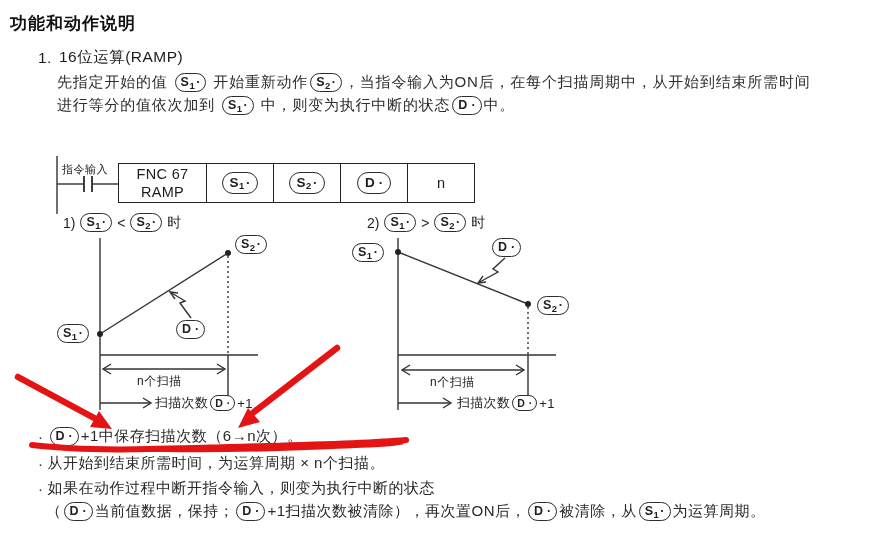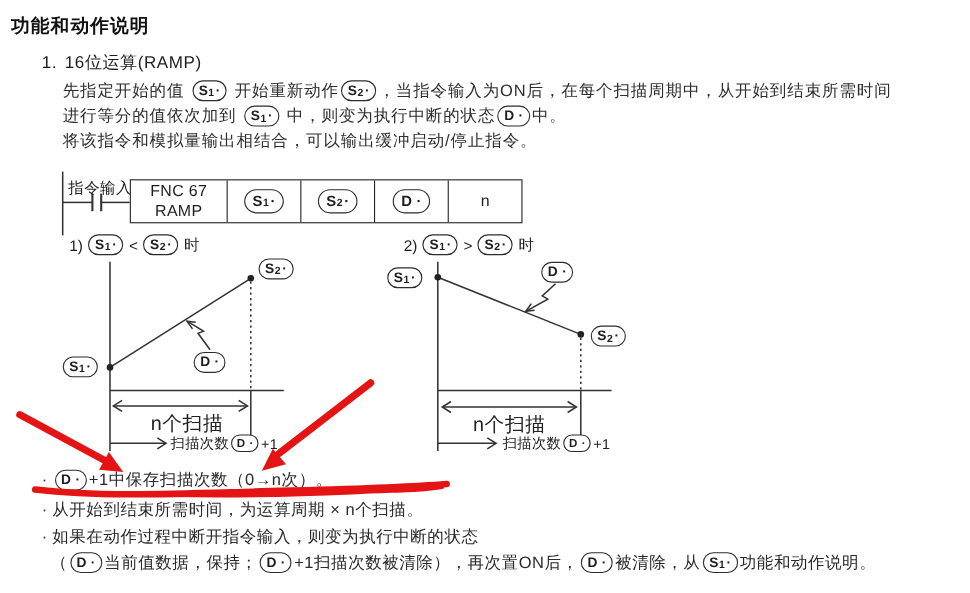--- a/index.html
+++ b/index.html
@@ -19,30 +19,30 @@
   .chip{display:inline-flex;align-items:center;justify-content:center;
         border:1.6px solid #2c2c2c;border-radius:11px;background:#fff;
         padding:0 5px;height:17px;font-size:12.5px;font-weight:600;color:#1e1e1e;
         letter-spacing:0;line-height:1;flex:0 0 auto;}
   .chip .chip-sub{font-size:9.5px;transform:translateY(2.5px);margin-left:0.5px;}
   .chip .chip-dot{margin-left:1.5px;font-weight:bold;}
   .chip[data-chip="d"] .chip-dot{margin-left:4px;}
   .chip.lg{height:20px;font-size:13.5px;padding:0 7px;border-radius:12px;}
   .chip.sm{height:14px;font-size:10.5px;padding:0 4px;border-width:1.4px;border-radius:9px;}
 
-  .ladder-label{font-size:14px;color:#222;letter-spacing:0.5px;}
+  .ladder-label{font-size:11px;color:#222;letter-spacing:0.5px;}
 
   .optable{position:absolute;left:118px;top:163px;display:flex;height:40px;
            border:1.7px solid #232323;box-sizing:border-box;background:#fff;}
   .optable .cell{border-left:1.7px solid #232323;width:67px;display:flex;flex-direction:column;
                  align-items:center;justify-content:center;font-size:14.5px;color:#1d1d1d;box-sizing:border-box;}
   .optable .cell.fnc{border-left:none;width:87px;line-height:18px;letter-spacing:0.3px;}
 
   .graph-heading{font-size:14px;color:#1f1f1f;gap:5px;}
-  .graph-label{font-size:18px;color:#222;letter-spacing:0.5px;}
+  .graph-label{font-size:12px;color:#222;letter-spacing:0.5px;}
   .scan-label{font-size:13px;color:#222;gap:2px;letter-spacing:0.3px;}
 
   .note-line{font-size:15px;color:#2a2a2a;letter-spacing:0.5px;}
   .note-line .bullet{margin-right:4px;}
   .note-line .chip{margin:0 2px;}
 
   svg.layer{position:absolute;left:0;top:0;pointer-events:none;}
   .z1{z-index:1;} .z2{z-index:2;position:absolute;} .z10{z-index:10;}
   .abs{z-index:2;}
 </style>
@@ -109,23 +109,20 @@
     <span class="chip" data-chip="s2"><span class="chip-base">S</span><span class="chip-sub">2</span><span class="chip-dot">·</span></span>
     <span class="t">，当指令输入为ON后，在每个扫描周期中，从开始到结束所需时间</span>
   </div>
   <div class="abs row intro-line" style="left:57px;top:96px;">
     <span class="t">进行等分的值依次加到 </span>
     <span class="chip" data-chip="s1"><span class="chip-base">S</span><span class="chip-sub">1</span><span class="chip-dot">·</span></span>
     <span class="t"> 中，则变为执行中断的状态</span>
     <span class="chip" data-chip="d"><span class="chip-base">D</span><span class="chip-dot">·</span></span>
     <span class="t">中。</span>
   </div>
-  <div class="abs row intro-line" style="left:57px;top:119px;">
-    <span class="t">将该指令和模拟量输出相结合，可以输出缓冲启动/停止指令。</span>
-  </div>
 
   <div class="abs ladder-label" style="left:62px;top:162px;">指令输入</div>
 
   <div class="optable z2">
     <div class="cell fnc">
       <div>FNC 67</div>
       <div>RAMP</div>
     </div>
     <div class="cell">
         <span class="chip lg" data-chip="s1">
@@ -184,40 +181,40 @@
   </div>
   <div class="abs row scan-label" style="left:457px;top:394px;">
     <span class="t">扫描次数</span>
     <span class="chip sm" data-chip="d"><span class="chip-base">D</span><span class="chip-dot">·</span></span>
     <span class="t">+1</span>
   </div>
 
   <div class="abs row note-line" style="left:38px;top:427px;">
     <span class="bullet t">·</span>
     <span class="chip" data-chip="d"><span class="chip-base">D</span><span class="chip-dot">·</span></span>
-    <span class="t">+1中保存扫描次数（0→n次）。</span>
+    <span class="t">+1中保存扫描次数（6→n次）。</span>
   </div>
   <div class="abs row note-line" style="left:38px;top:454px;">
     <span class="bullet t">·</span>
     <span class="t">从开始到结束所需时间，为运算周期 × n个扫描。</span>
   </div>
   <div class="abs row note-line" style="left:38px;top:479px;">
     <span class="bullet t">·</span>
     <span class="t">如果在动作过程中断开指令输入，则变为执行中断的状态</span>
   </div>
   <div class="abs row note-line" style="left:46px;top:502px;">
     <span class="t">（</span>
     <span class="chip" data-chip="d"><span class="chip-base">D</span><span class="chip-dot">·</span></span>
     <span class="t">当前值数据，保持；</span>
     <span class="chip" data-chip="d"><span class="chip-base">D</span><span class="chip-dot">·</span></span>
     <span class="t">+1扫描次数被清除），再次置ON后，</span>
     <span class="chip" data-chip="d"><span class="chip-base">D</span><span class="chip-dot">·</span></span>
     <span class="t">被清除，从</span>
     <span class="chip" data-chip="s1"><span class="chip-base">S</span><span class="chip-sub">1</span><span class="chip-dot">·</span></span>
-    <span class="t">功能和动作说明。</span>
+    <span class="t">为运算周期。</span>
   </div>
 
   <svg class="layer z10" width="882" height="539" viewBox="0 0 882 539">
     <path d="M18,377 L96,419" stroke-width="6.5" stroke-linecap="round" fill="none" stroke="#e51414"></path>
     <polygon points="112,429 90,427 99,411" stroke="none" fill="#e51414"></polygon>
     <path d="M337,348 L254,412" stroke-width="6.5" stroke-linecap="round" fill="none" stroke="#e51414"></path>
     <polygon points="238,428 248,408 260,422" stroke="none" fill="#e51414"></polygon>
     <path d="M32,445 C90,452 160,449 230,447 S360,444 406,440" stroke-width="6" stroke-linecap="round" fill="none" stroke="#e51414"></path>
     <path d="M115,449 C180,452 250,451 320,448 S380,446 402,443" stroke-width="3" stroke-linecap="round" fill="none" stroke="#e51414"></path>
   </svg>

